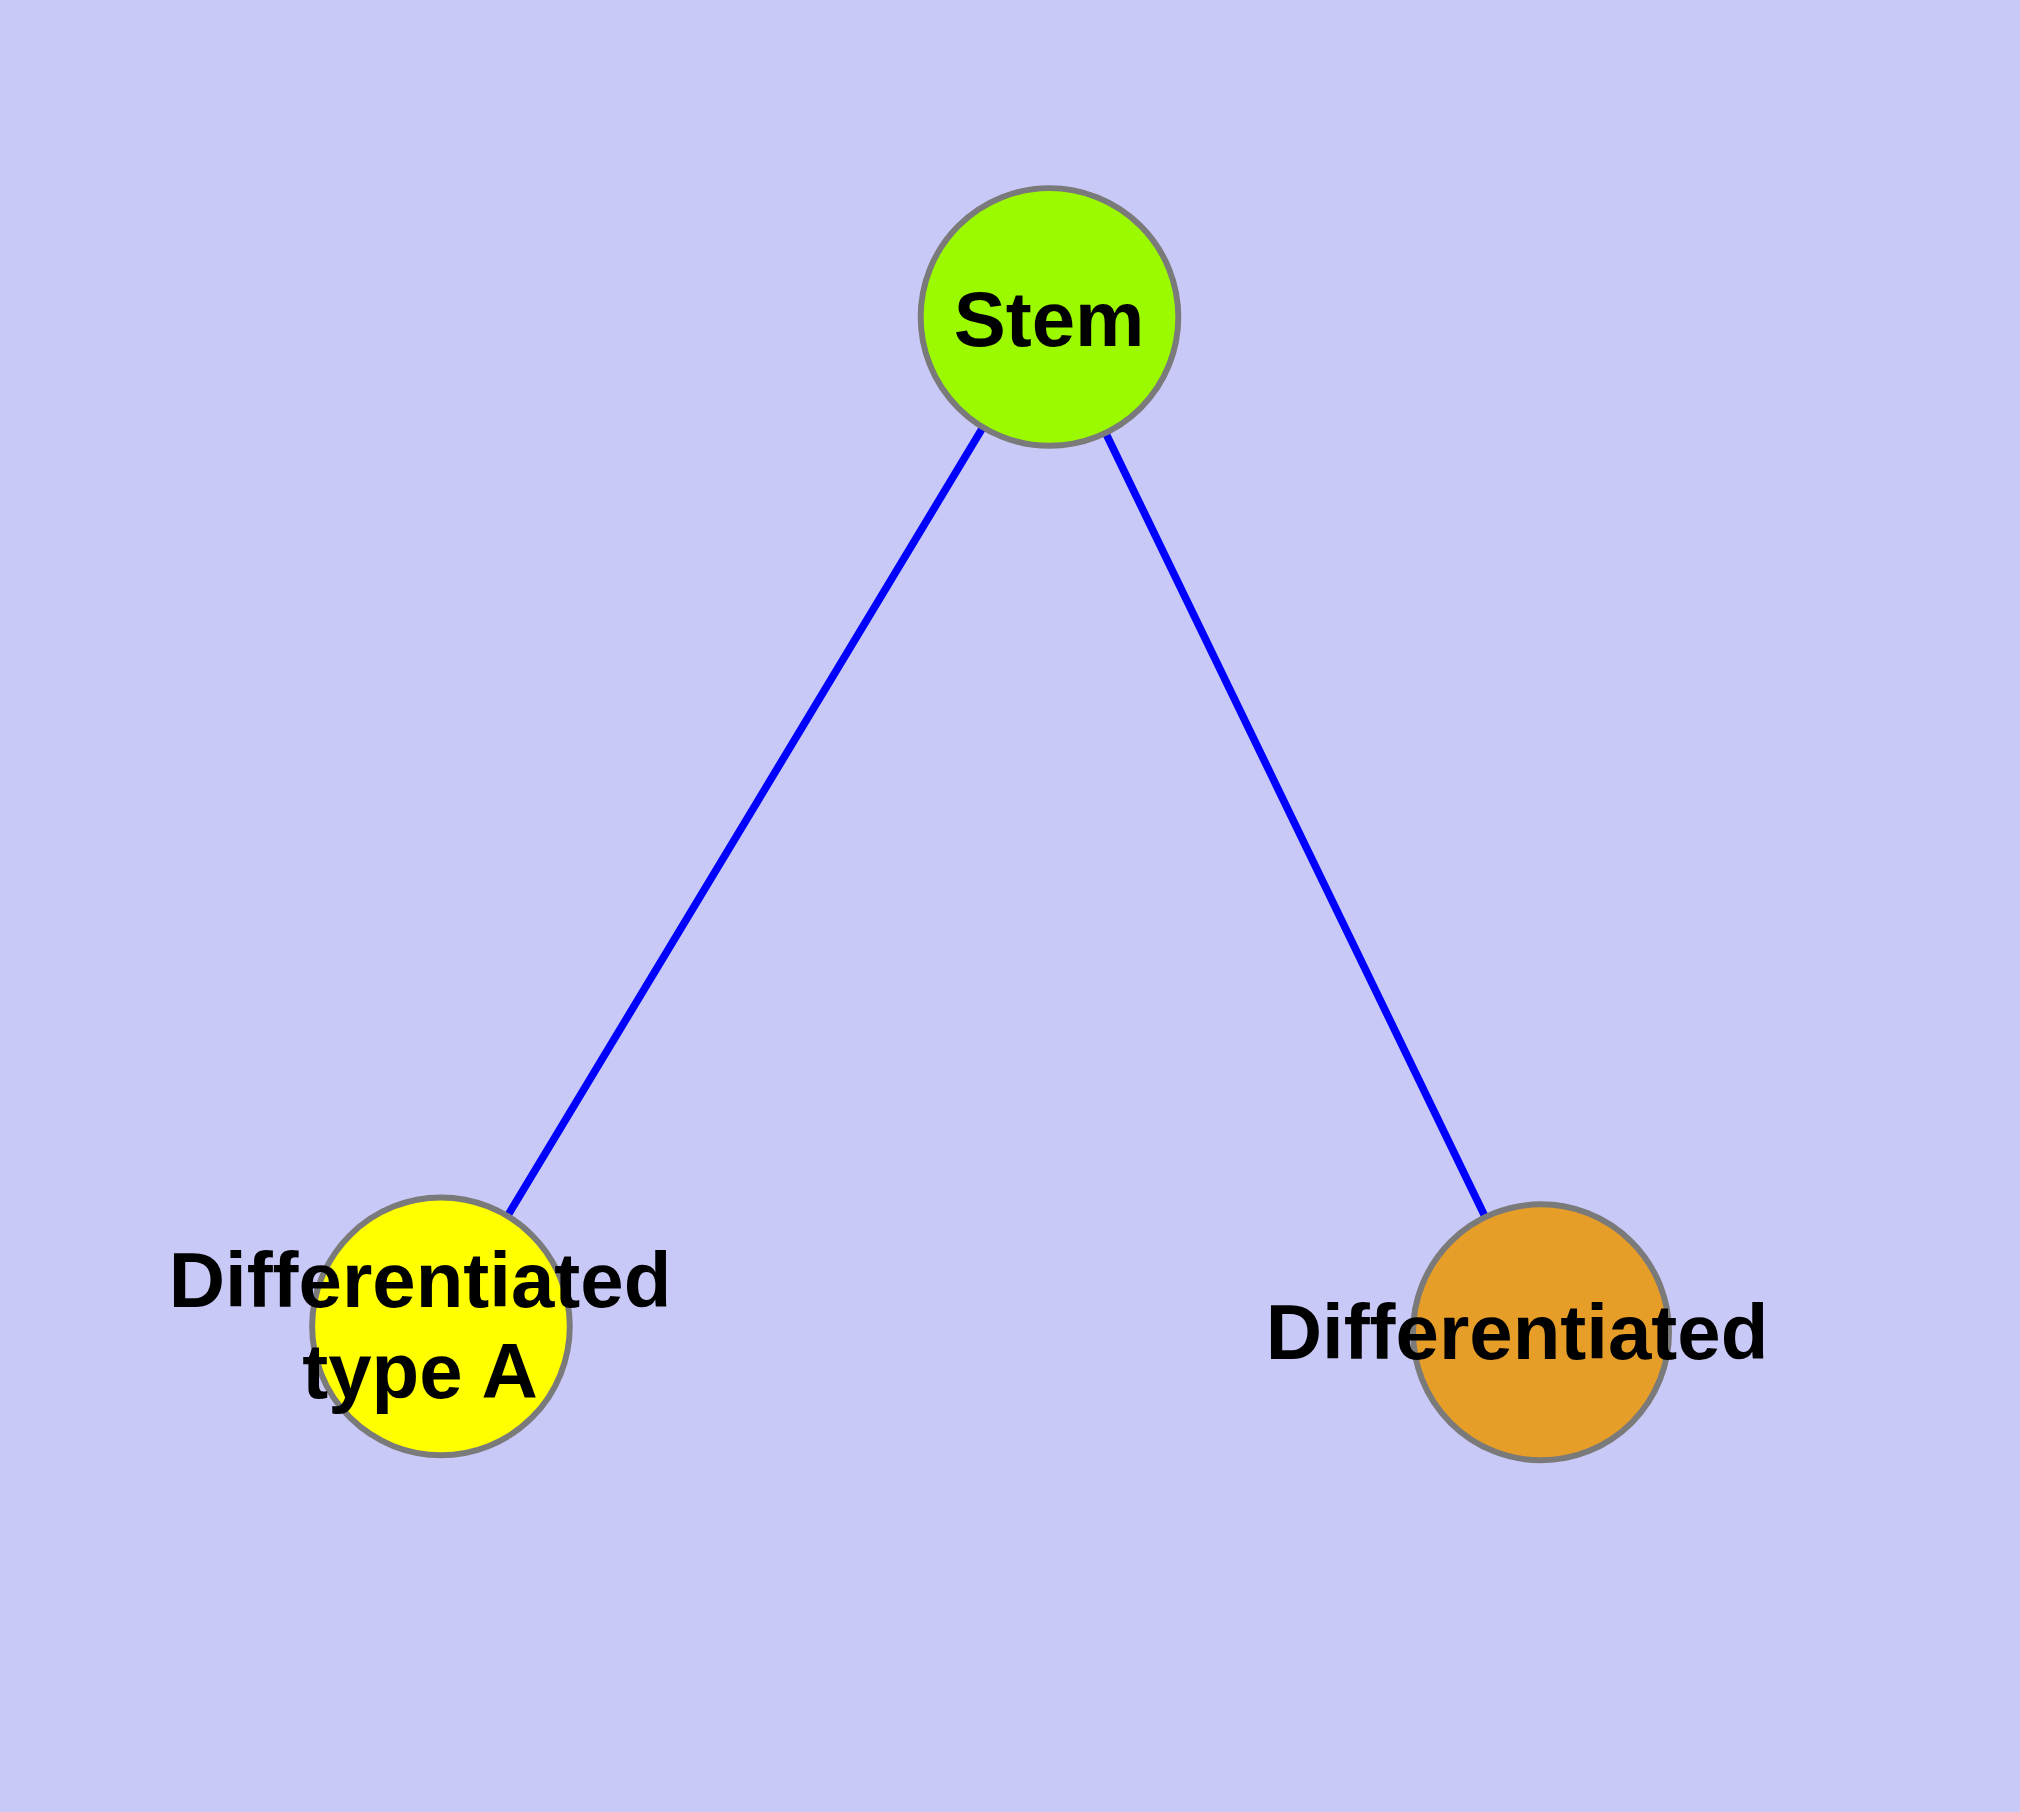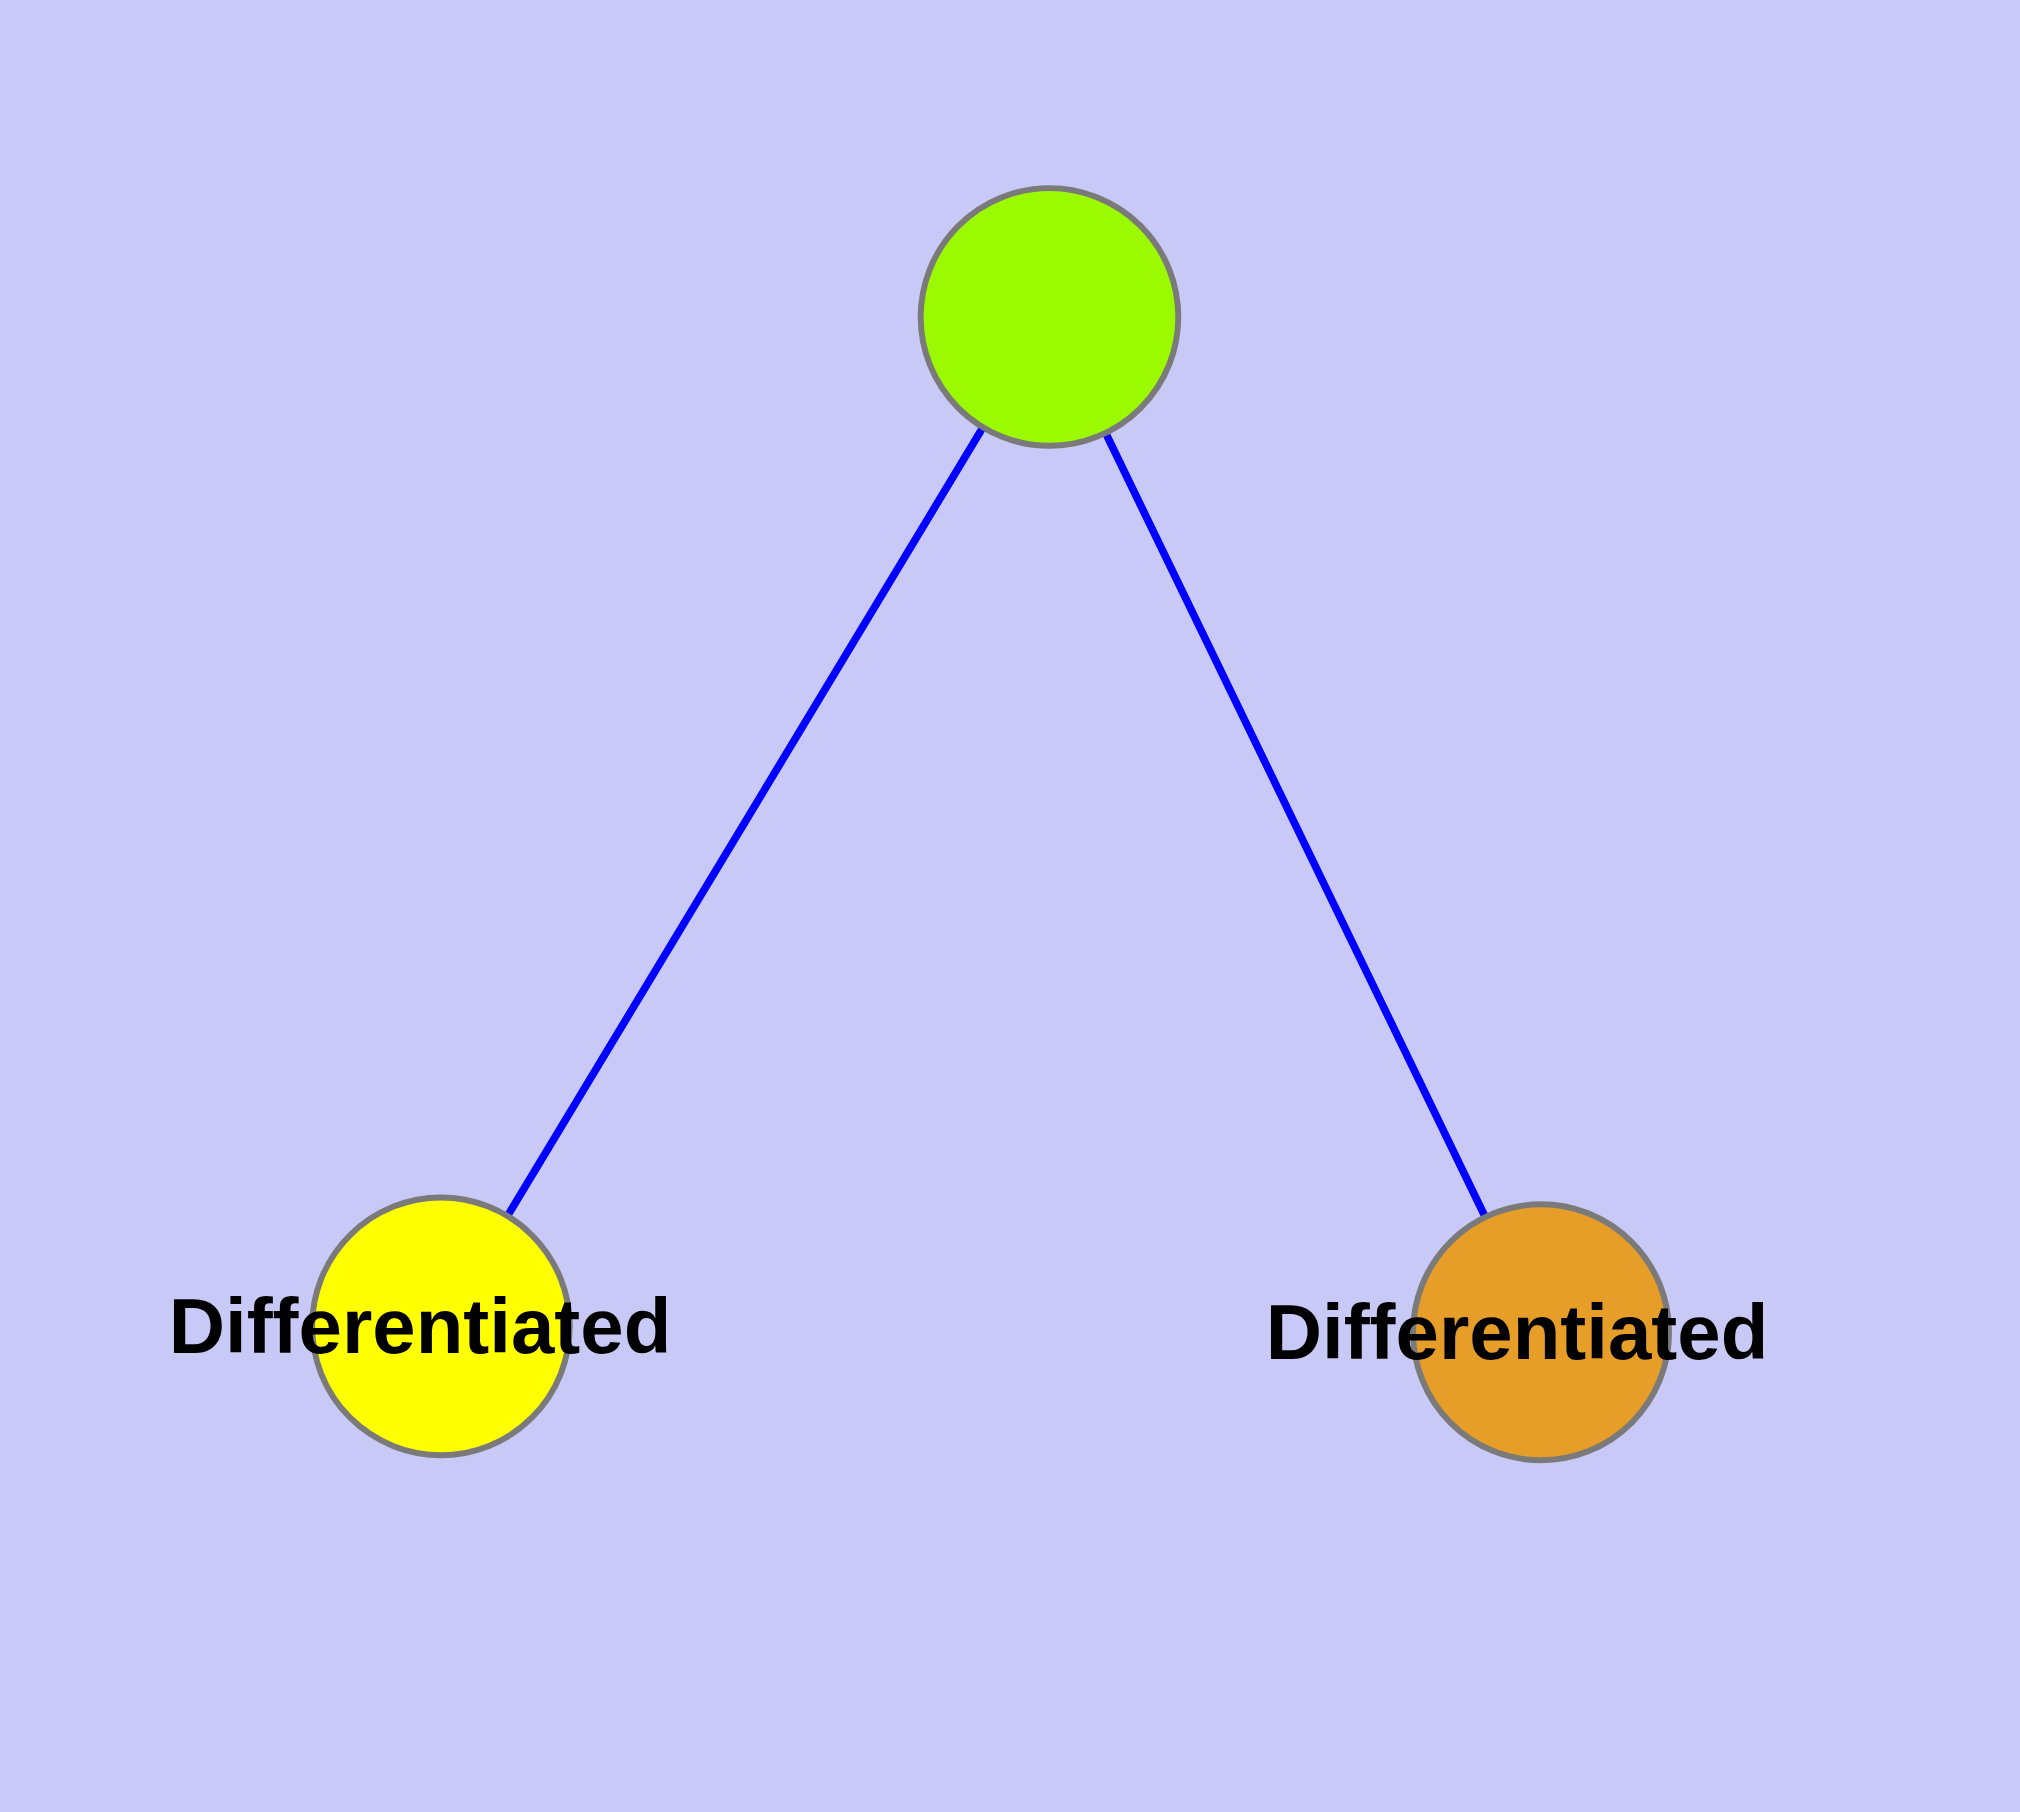--- a/index.html
+++ b/index.html
@@ -55,23 +55,27 @@
 
     <line x1="1238" y1="374" x2="1818" y2="1572" stroke="#0000FF"></line>
 
     <circle cx="1238" cy="374" r="152" fill="#9BFA00" stroke="#7A7A7A"></circle>
 
     <circle cx="520" cy="1565" r="152" fill="#FFFF00" stroke="#7A7A7A"></circle>
 
     <circle cx="1818" cy="1572" r="151" fill="#E69E28" stroke="#7A7A7A"></circle>
   </svg>
 
+  <div class="node-label" style="left: 1049px; top: 319px; color: rgb(0, 0, 0);">
+    <div>Stem</div>
+  </div>
 
   <div class="node-label" style="left: 420px; top: 1326px; color: rgb(0, 0, 0);">
     <div>Differentiated</div>
+    <div>type A</div>
   </div>
 
   <div class="node-label" style="left: 1517px; top: 1332px; color: rgb(0, 0, 0);">
     <div>Differentiated</div>
   </div>
 
 </div>
 
 
 </body></html>

